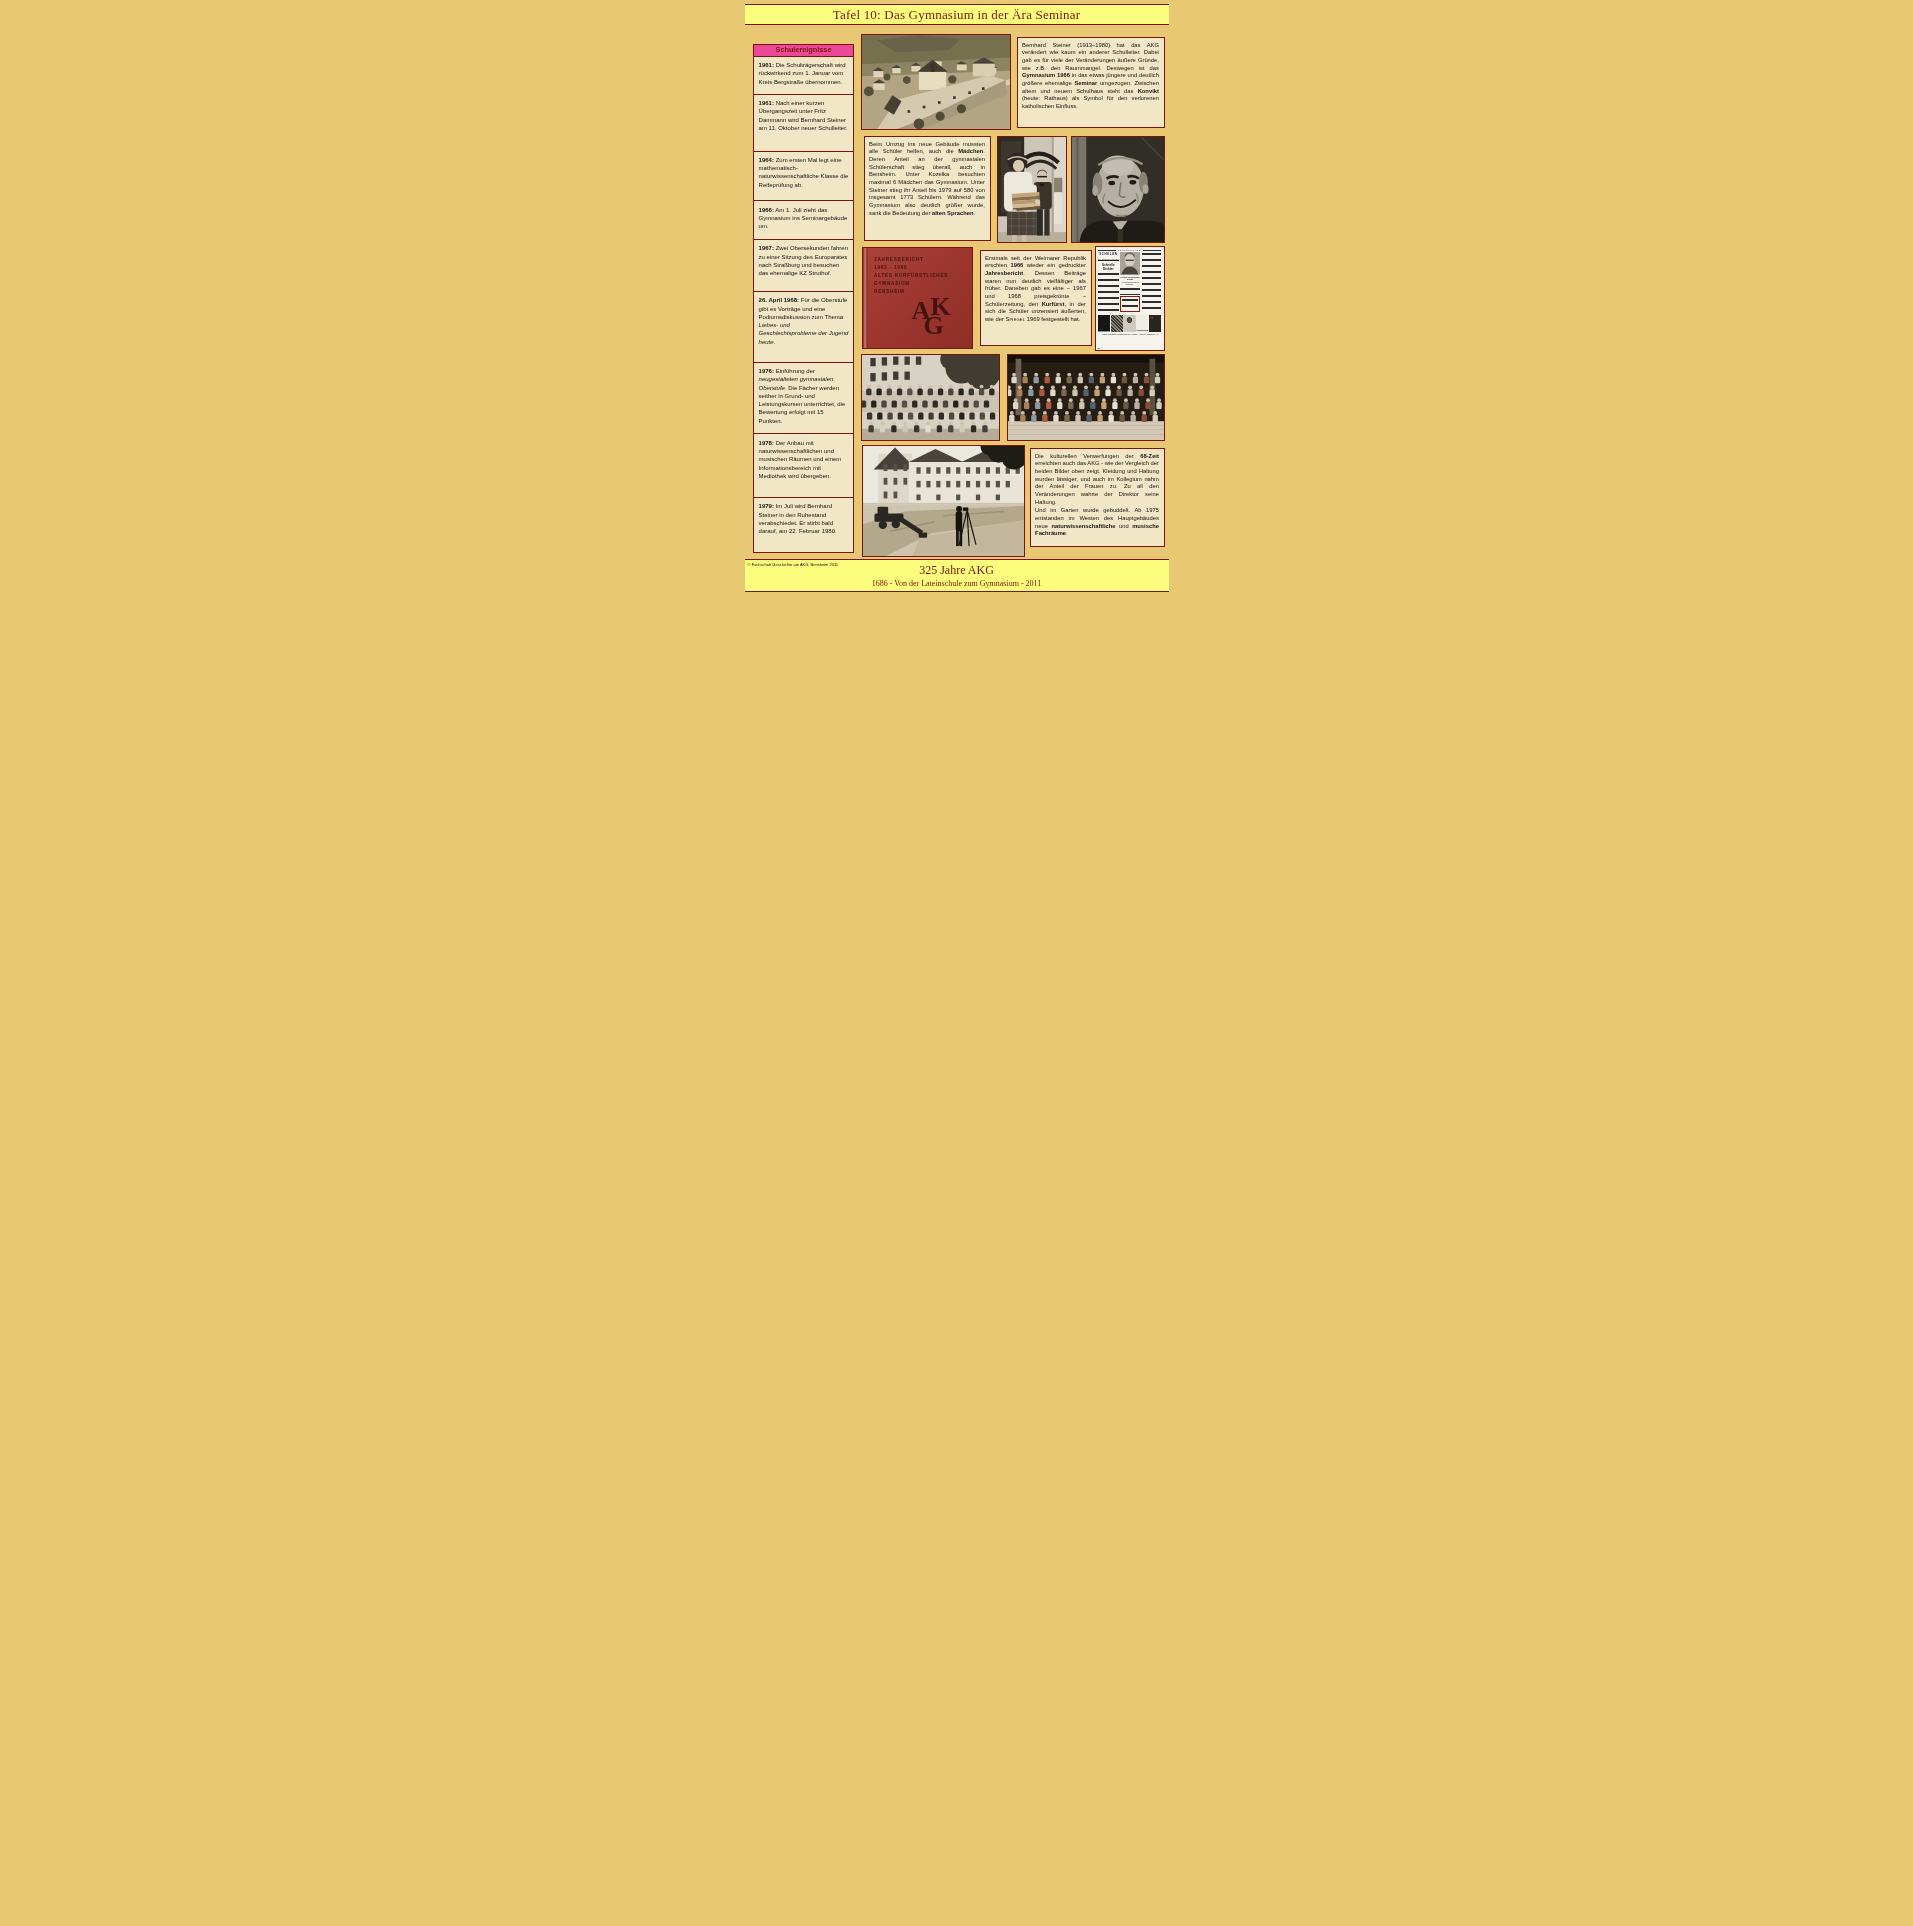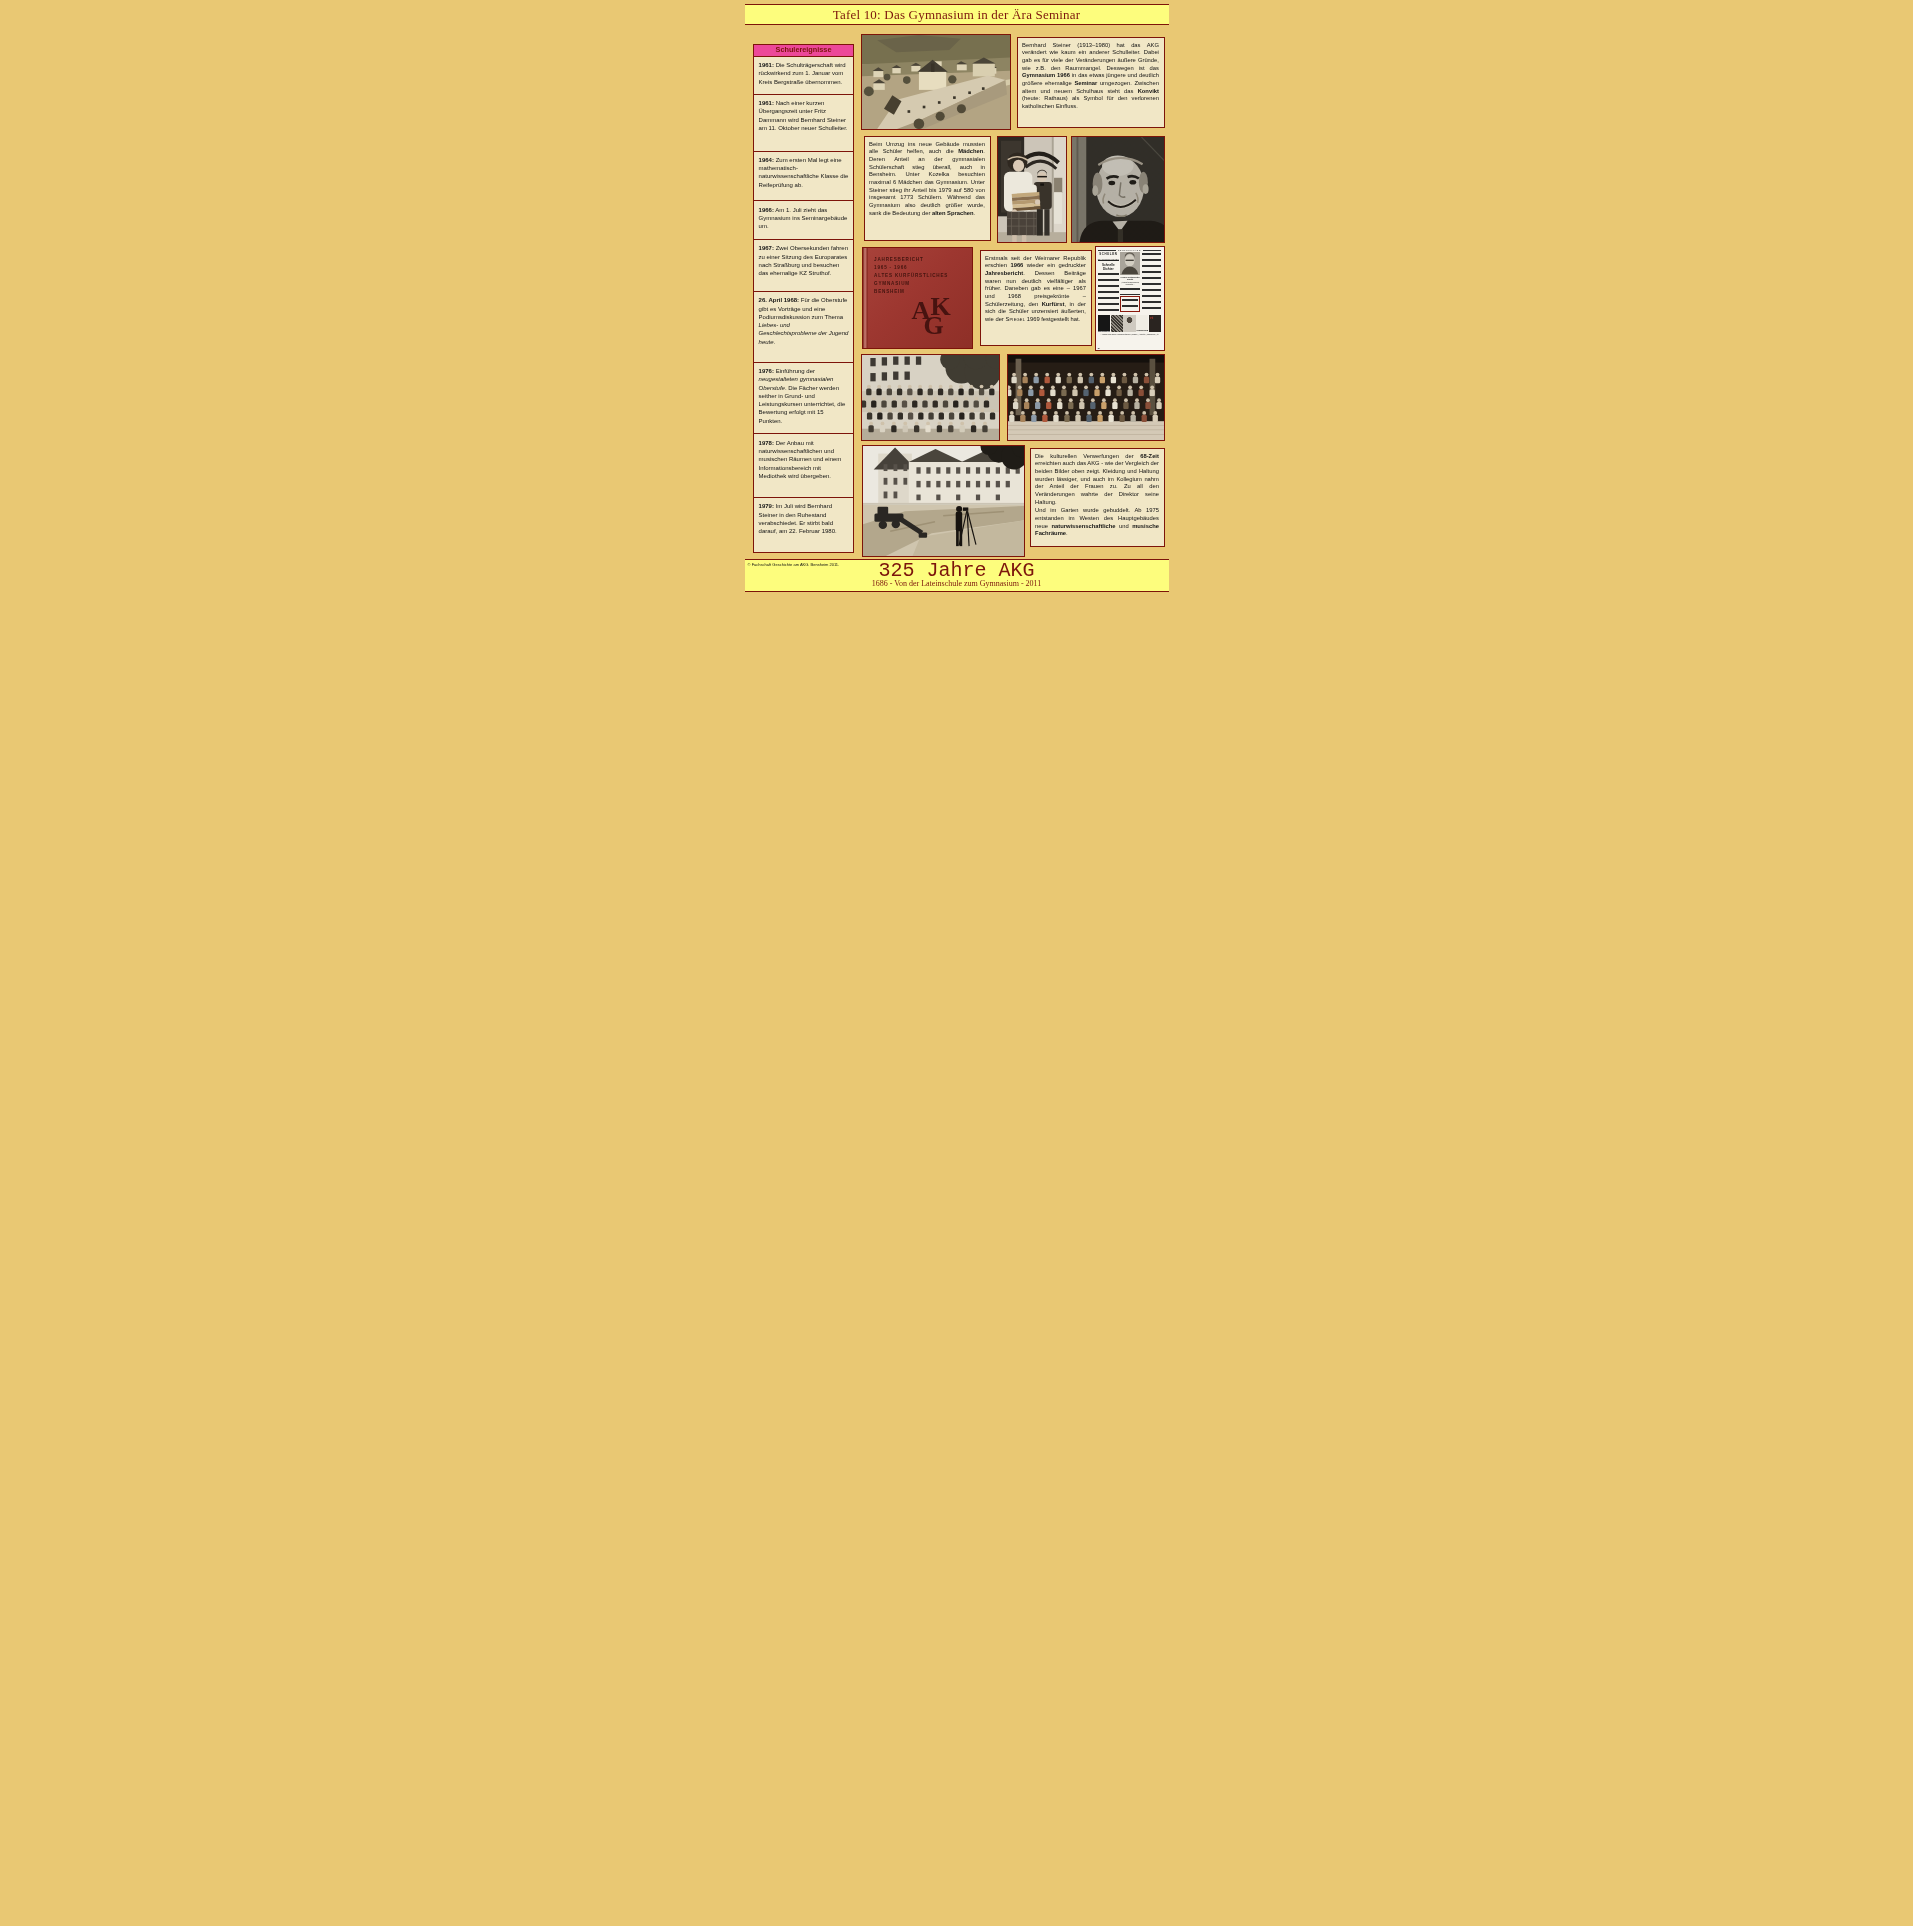--- a/index.html
+++ b/index.html
@@ -4,21 +4,21 @@
 <style>
   html,body{margin:0;padding:0;background:#e9c873;}
   #poster{position:relative;width:424px;height:599px;margin:0 auto;background:#e9c873;
           font-family:"Liberation Sans",sans-serif;overflow:hidden;}
   
   .band{position:absolute;left:0;right:0;background:#fdfd7d;border-top:1.2px solid #7d1409;border-bottom:1.2px solid #7d1409;box-sizing:border-box;}
   #header-band{top:3.9px;height:21.6px;}
   #page-title{text-align:center;font-family:"Liberation Serif",serif;font-size:13px;line-height:19px;color:#7c150c;letter-spacing:0.2px;}
   #footer-band{top:559px;height:33px;}
   #footer-center{display:flex;flex-direction:column;align-items:center;justify-content:center;height:100%;}
-  #footer-jubilee{font-family:Liberation Mono, monospace;font-size:20px;line-height:17px;color:#7c150c;}
+  #footer-jubilee{font-family:Liberation Serif, serif;font-size:12px;line-height:17px;color:#7c150c;}
   #footer-subtitle{font-family:"Liberation Serif",serif;font-size:8px;line-height:10px;color:#7c150c;}
   #footer-copyright{position:absolute;left:3.1px;top:1.9px;font-size:4px;color:#111;}
   
   .panel{position:absolute;background:#f1e7c6;border:1.2px solid #7d1409;box-sizing:border-box;}
   .photo{position:absolute;border:1.2px solid #7d1409;box-sizing:border-box;overflow:hidden;background:#9a917c;}
   .photo svg{display:block;width:100%;height:100%;}
   .txt{font-size:5.8px;line-height:7.7px;color:#141414;text-align:justify;padding:3.5px 4.6px;}
   .txt p{margin:0;}
   .txt p + p{margin-top:0.8px;}
   .sc{font-variant:small-caps;letter-spacing:0.2px;}

